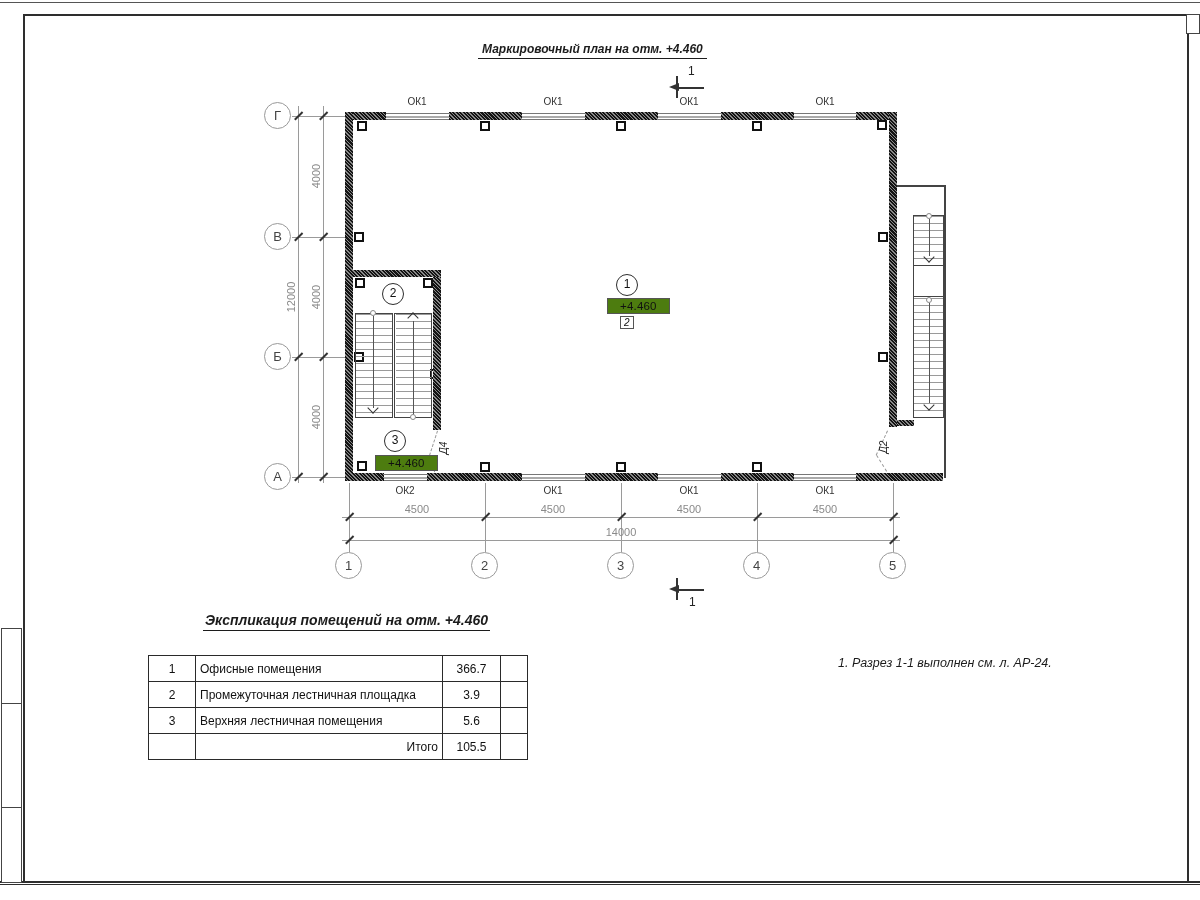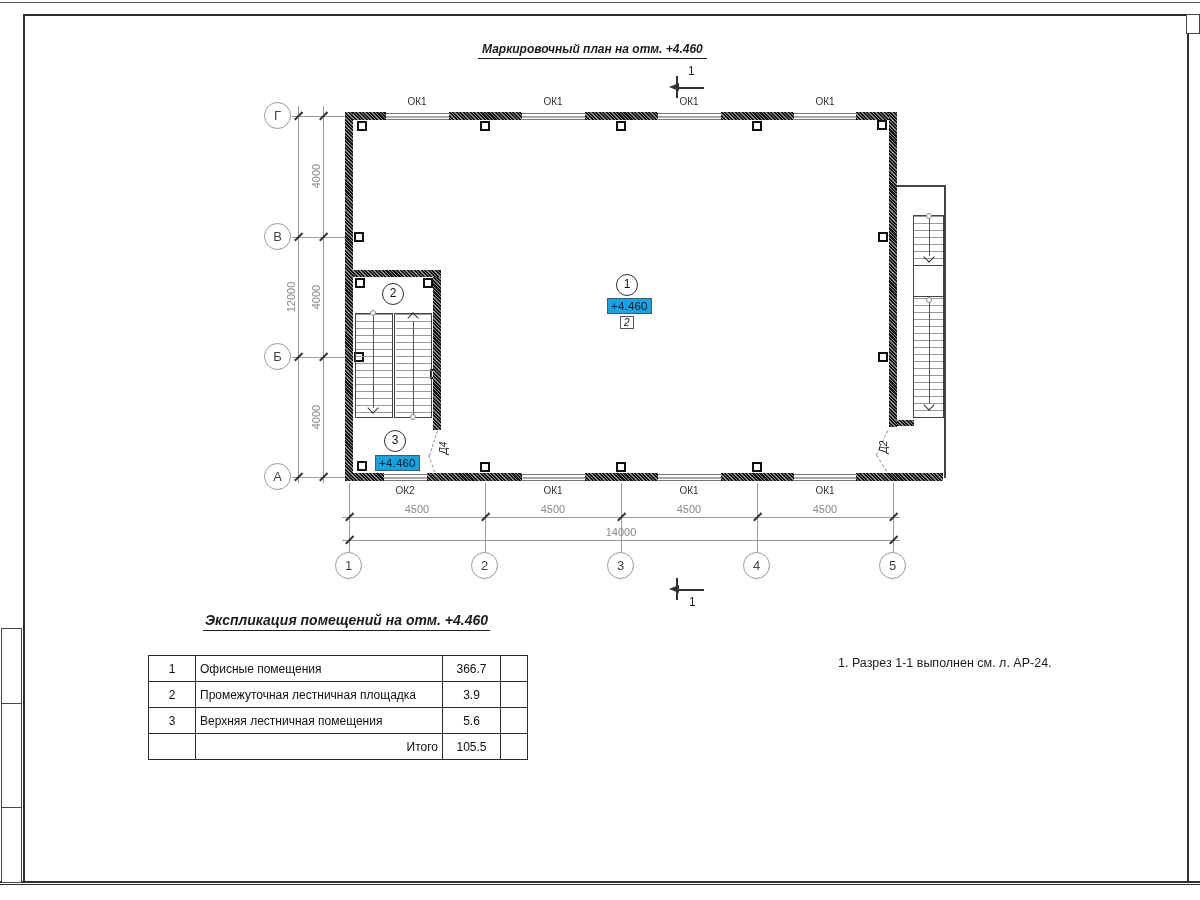--- a/index.html
+++ b/index.html
@@ -22,22 +22,22 @@
     background: linear-gradient(to bottom,#fff 0 2px,#aaa 2.5px 3.5px,#fff 4px); }
   
   .csq { position:absolute; width:10px; height:10px; border:2px solid #111; background:#fff; }
   
   .gc { position:absolute; width:27px; height:27px; border:1px solid #999; border-radius:50%;
         background:#fff; text-align:center; line-height:25px; font-size:13px; color:#444; }
   .rm { position:absolute; width:22px; height:22px; border:1.5px solid #2e2e2e; border-radius:50%;
         background:#fff; text-align:center; line-height:19px; font-size:12px; color:#111; }
   .dot { position:absolute; width:6px; height:6px; border:1px solid #888; border-radius:50%; background:#fff; }
   
-  .elev { position:absolute; border:1px solid #555; background:#0ea5e9; font-size:11.5px;
-          padding:1px 3px; color:#111; letter-spacing:.2px; }
+  .elev { position:absolute; border:1px solid #555; background:#4d7c0f; font-size:11.5px;
+          padding:1px 12px; color:#111; letter-spacing:.2px; }
   .tbox { position:absolute; border:1px solid #555; background:#fff; font-size:10px;
           font-style:italic; padding:0 3px; color:#111; }
   
   .dimt { position:absolute; font-size:11px; color:#8a8a8a; text-align:center; }
   .rotd { transform:rotate(-90deg); }
   
   .tick { position:absolute; width:11px; height:1.5px; background:#333; transform:rotate(-45deg); }
   
   .treads { position:absolute; background-image:
       repeating-linear-gradient(to bottom,#9a9a9a 0 1px,transparent 1px 7px); }
@@ -264,15 +264,15 @@
     </tr>
     <tr class="body">
       <td></td>
       <td class="r">Итого</td>
       <td class="c">105.5</td>
       <td></td>
     </tr>
   </tbody>
     </table>
 
-  <div class="note" style="left:838px;top:656px;">1. Разрез 1-1 выполнен см. л. АР-24.</div>
+  <div class="note" style="left:838px;top:656px;font-style:italic;">1. Разрез 1-1 выполнен см. л. АР-24.</div>
 
 </div>
 
 </body></html>

